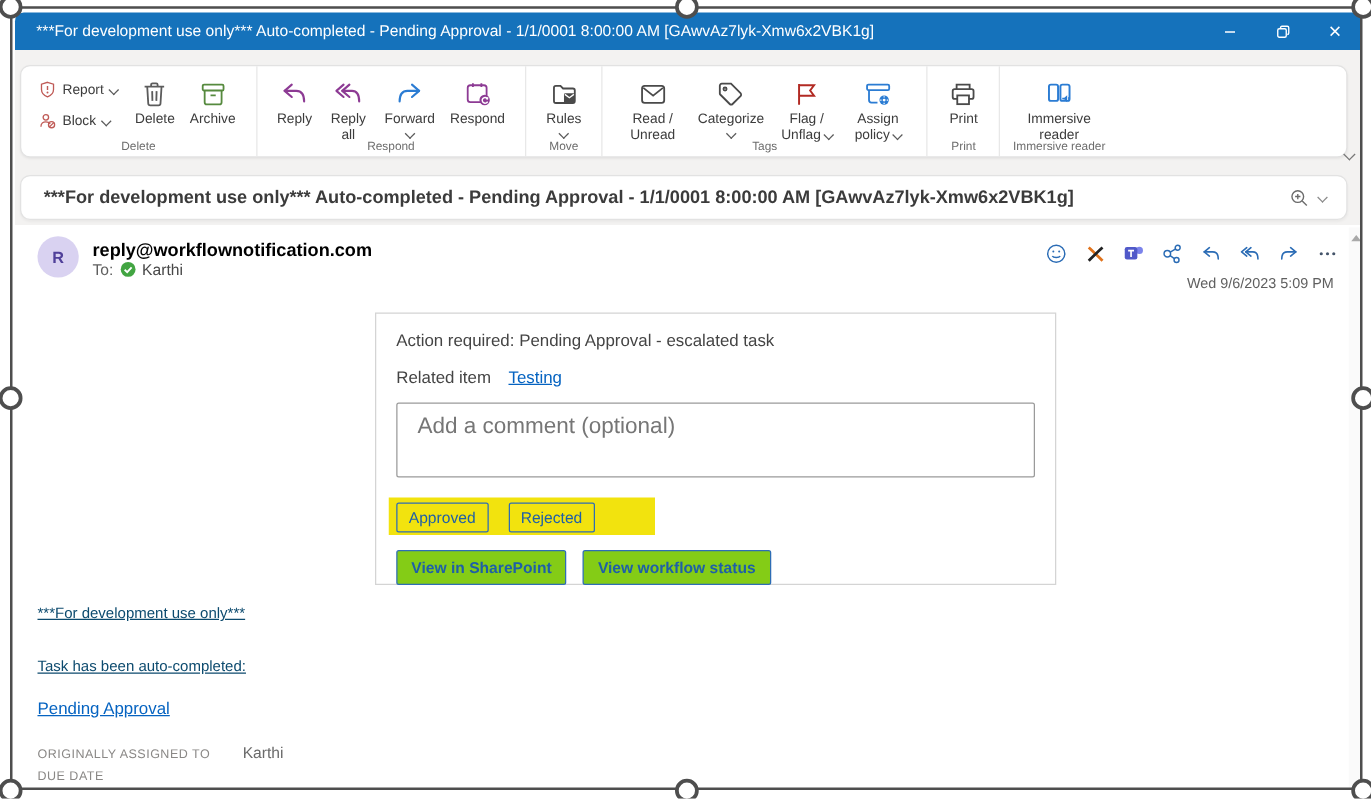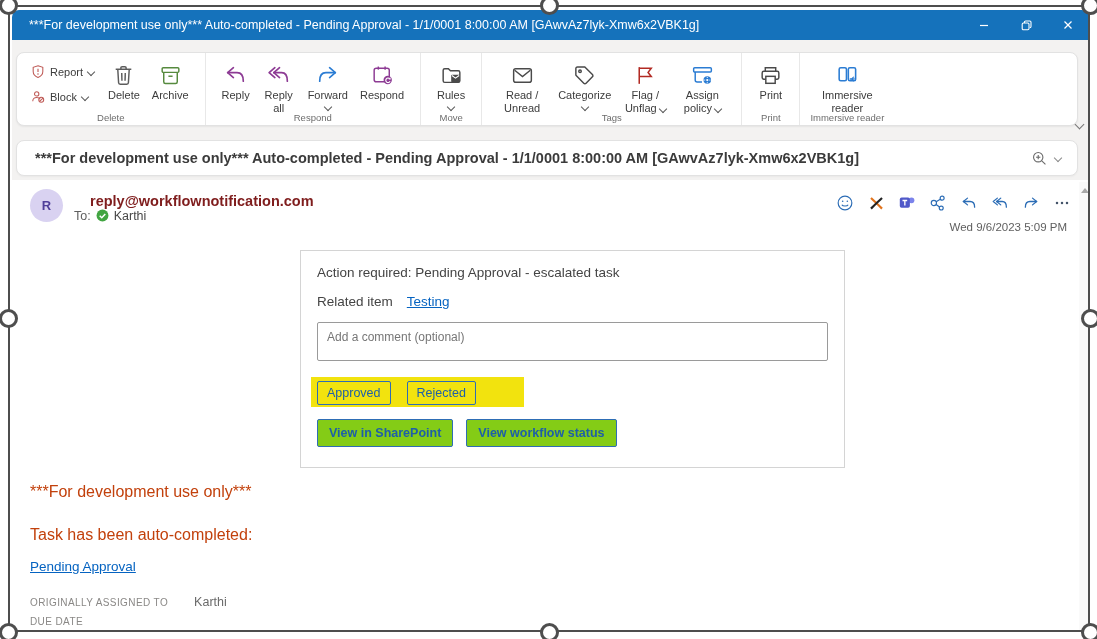--- a/index.html
+++ b/index.html
@@ -32,49 +32,49 @@
   .ribbon-collapse .chev{width:6px;height:6px;border-color:#777;}
   
   .subjectbar{position:absolute;left:16px;top:140px;width:1062px;height:36px;background:#fff;border:1px solid #e2e2e2;
               border-radius:8px;display:flex;align-items:center;z-index:3;box-sizing:border-box;box-shadow:0 1px 2px rgba(0,0,0,.04);}
   .subject-text{font-size:14.5px;font-weight:bold;color:#3b3b3b;padding-left:18px;white-space:nowrap;overflow:hidden;}
   .subject-zoom{margin-left:auto;padding-right:16px;display:flex;align-items:center;gap:7px;cursor:pointer;}
   .subject-zoom .chev{border-color:#8a8a8a;}
   
   .avatar{position:absolute;left:30px;top:189px;width:33px;height:33px;border-radius:50%;background:#d9d2f1;
           color:#50409a;font-size:13px;font-weight:bold;display:flex;align-items:center;justify-content:center;z-index:2;cursor:pointer;}
-  .sender{position:absolute;left:74px;top:193px;font-size:14.5px;font-weight:bold;color:#7f1d1d;z-index:2;cursor:pointer;margin-left:16px;}
+  .sender{position:absolute;left:74px;top:193px;font-size:14.5px;font-weight:bold;color:#000000;z-index:2;cursor:pointer;}
   .to-row{position:absolute;left:74px;top:209px;display:flex;gap:5px;font-size:12.5px;color:#5f5f5f;z-index:2;}
   .to-name{color:#474747;}
   .hdr-icons{position:absolute;left:836px;top:194px;display:flex;gap:13px;align-items:center;z-index:2;}
   .hico{width:18px;height:18px;display:flex;align-items:center;justify-content:center;cursor:pointer;}
   .msg-date{position:absolute;right:30px;top:221px;font-size:11.5px;color:#5f5f5f;z-index:2;}
   
   .scrolltrack{position:absolute;left:1079px;top:182px;width:10px;height:450px;background:#fafafa;z-index:2;}
   .scroll-up{position:absolute;left:1080px;top:185px;width:9px;height:10px;display:flex;align-items:center;justify-content:center;cursor:pointer;z-index:3;}
   .tri-up{width:0;height:0;border-left:4px solid transparent;border-right:4px solid transparent;border-bottom:5px solid #a9a9a9;}
   
   .bodycard{position:absolute;left:300px;top:250px;width:545px;height:218px;border:1px solid #d4d4d4;background:#fff;
             box-sizing:border-box;padding:14px 16px;z-index:2;font-size:13.5px;color:#444;}
   .action-line{margin:0 0 14px 0;}
   .related-row{margin:0 0 13px 0;}
   .link{color:#0563c1;text-decoration:underline;cursor:pointer;}
   .related-row .link{margin-left:14px;}
-  .comment-box{width:100%;height:39px;box-sizing:border-box;border:1px solid #9a9a9a;border-radius:2px;resize:none;
-               font-family:"Liberation Sans",sans-serif;font-size:12px;padding:7px 9px;color:#444;outline:none;}
+  .comment-box{width:100%;height:60px;box-sizing:border-box;border:1px solid #9a9a9a;border-radius:2px;resize:none;
+               font-family:"Liberation Sans",sans-serif;font-size:18px;padding:7px 16px;color:#444;outline:none;}
   .comment-box::placeholder{color:#767676;}
   .approve-row{position:relative;margin-top:15px;height:27px;display:flex;gap:16px;align-items:center;}
   .hl{position:absolute;left:-6px;top:-2px;width:213px;height:30px;background:#f2e30e;z-index:0;}
   .btn-outline{position:relative;z-index:1;border:1px solid #2e6db5;color:#1e5fa8;font-weight:normal;font-size:12.5px;
                padding:4px 9px;background:transparent;border-radius:2px;font-family:"Liberation Sans",sans-serif;cursor:pointer;}
   .view-row{margin-top:13px;display:flex;gap:13px;}
   .btn-white{border:1px solid #2e6db5;color:#1e5fa8;font-weight:bold;font-size:12.5px;padding:6px 11px;background:#84cc16;
              border-radius:2px;font-family:"Liberation Sans",sans-serif;cursor:pointer;}
   
-  .ftext{position:absolute;left:30px;font-size:16px;color:#c2410c;z-index:2;}
+  .ftext{position:absolute;left:30px;font-size:12px;color:#0c4a6e;z-index:2;text-decoration:underline;}
   .flink{position:absolute;left:30px;font-size:13.5px;z-index:2;}
   .meta-row{position:absolute;left:30px;display:flex;align-items:baseline;gap:26px;z-index:2;}
   .meta-label{font-size:10px;color:#8a8886;letter-spacing:.4px;}
   .meta-value{font-size:12.5px;color:#6a6a6a;}
   
   .sel-rect{position:absolute;left:8px;top:5px;width:1082px;height:627px;border:2px solid #4e4e4e;z-index:40;pointer-events:none;box-sizing:border-box;}
   .handle{position:absolute;width:13px;height:13px;border:3px solid #4e4e4e;border-radius:50%;background:#fff;z-index:41;}
 </style>
 </head>
 <body>

